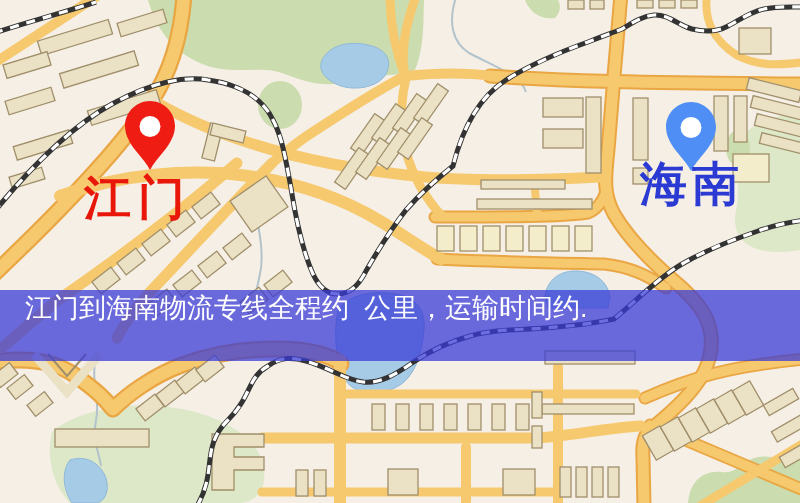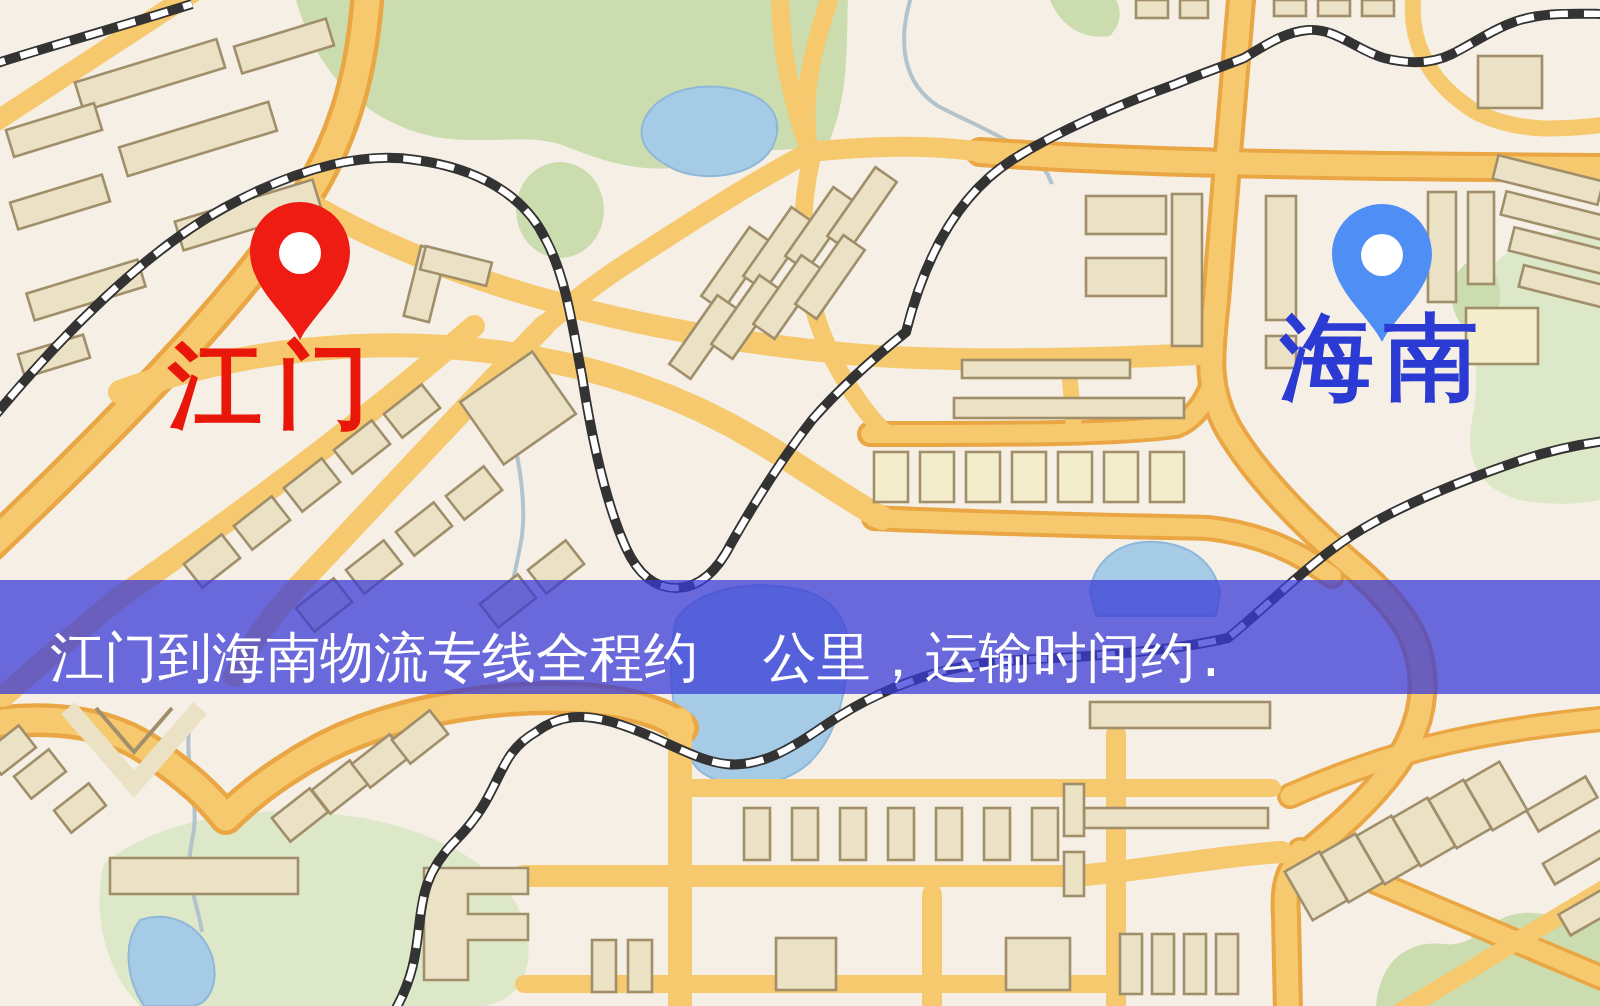--- a/index.html
+++ b/index.html
@@ -1,28 +1,28 @@
 <!DOCTYPE html>
 <html style="--map_bg: #f5efe6; --road_fill: #f6c96f; --road_casing: #e9a643; --building_fill: #ebe2c6; --building_pale: #f4edcb; --building_stroke: #a08f6a; --green: #cbdcae; --green_light: #dde8c9; --water: #a6cbe7; --water_edge: #8fb8d8; --stream: #b3c3cb; --railway_dark: #333333; --banner_bg: rgba(56,58,214,0.74); --banner_text: #ffffff; --pin_red: #ee1c12; --pin_blue: #4f8ef5; --label_red: #e8170a; --label_blue: #2b3ad2;"><head>
 <meta charset="utf-8">
 <style>
   html,body{margin:0;padding:0;background:#222;}
   .screen{
     position:relative;width:800px;height:503px;overflow:hidden;
     background:var(--map_bg,#f5efe6);
-    font-family:Liberation Mono, monospace;
+    font-family:Liberation Sans, sans-serif;
   }
   .screen svg{position:absolute;left:0;top:0;}
   .map-label{position:absolute;font-weight:700;line-height:1;z-index:2;}
   .map-label.origin{left:84px;top:174px;font-size:47px;letter-spacing:7px;color:var(--label_red,#e8170a);}
   .map-label.dest{left:640px;top:160px;font-size:47px;letter-spacing:5px;color:var(--label_blue,#2b3ad2);}
   .banner{
-    position:absolute;left:0;top:290px;width:800px;height:57px;z-index:3;
+    position:absolute;left:0;top:290px;width:800px;height:71px;z-index:3;
     background:var(--banner_bg,rgba(56,58,214,0.74));
-    display:flex;align-items:flex-end;
+    display:flex;align-items:flex-start;
   }
   .banner-text{color:var(--banner_text,#fff);font-size:27px;padding-left:25px;white-space:pre;}
   
   .green{fill:var(--green,#cbdcae);stroke:none;}
   .green-light{fill:var(--green_light,#dde8c9);stroke:none;}
   .water{fill:var(--water,#a6cbe7);stroke:var(--water_edge,#8fb8d8);stroke-width:1;}
   .stream{fill:none;stroke:var(--stream,#b3c3cb);stroke-width:2;}
   .rd{fill:none;stroke:var(--road_fill,#f6c96f);stroke-linecap:round;stroke-linejoin:round;}
   .rdc{fill:none;stroke:var(--road_casing,#e9a643);stroke-linecap:round;stroke-linejoin:round;}
   .rail-b{fill:none;stroke:var(--railway_dark,#333);stroke-width:5;}

